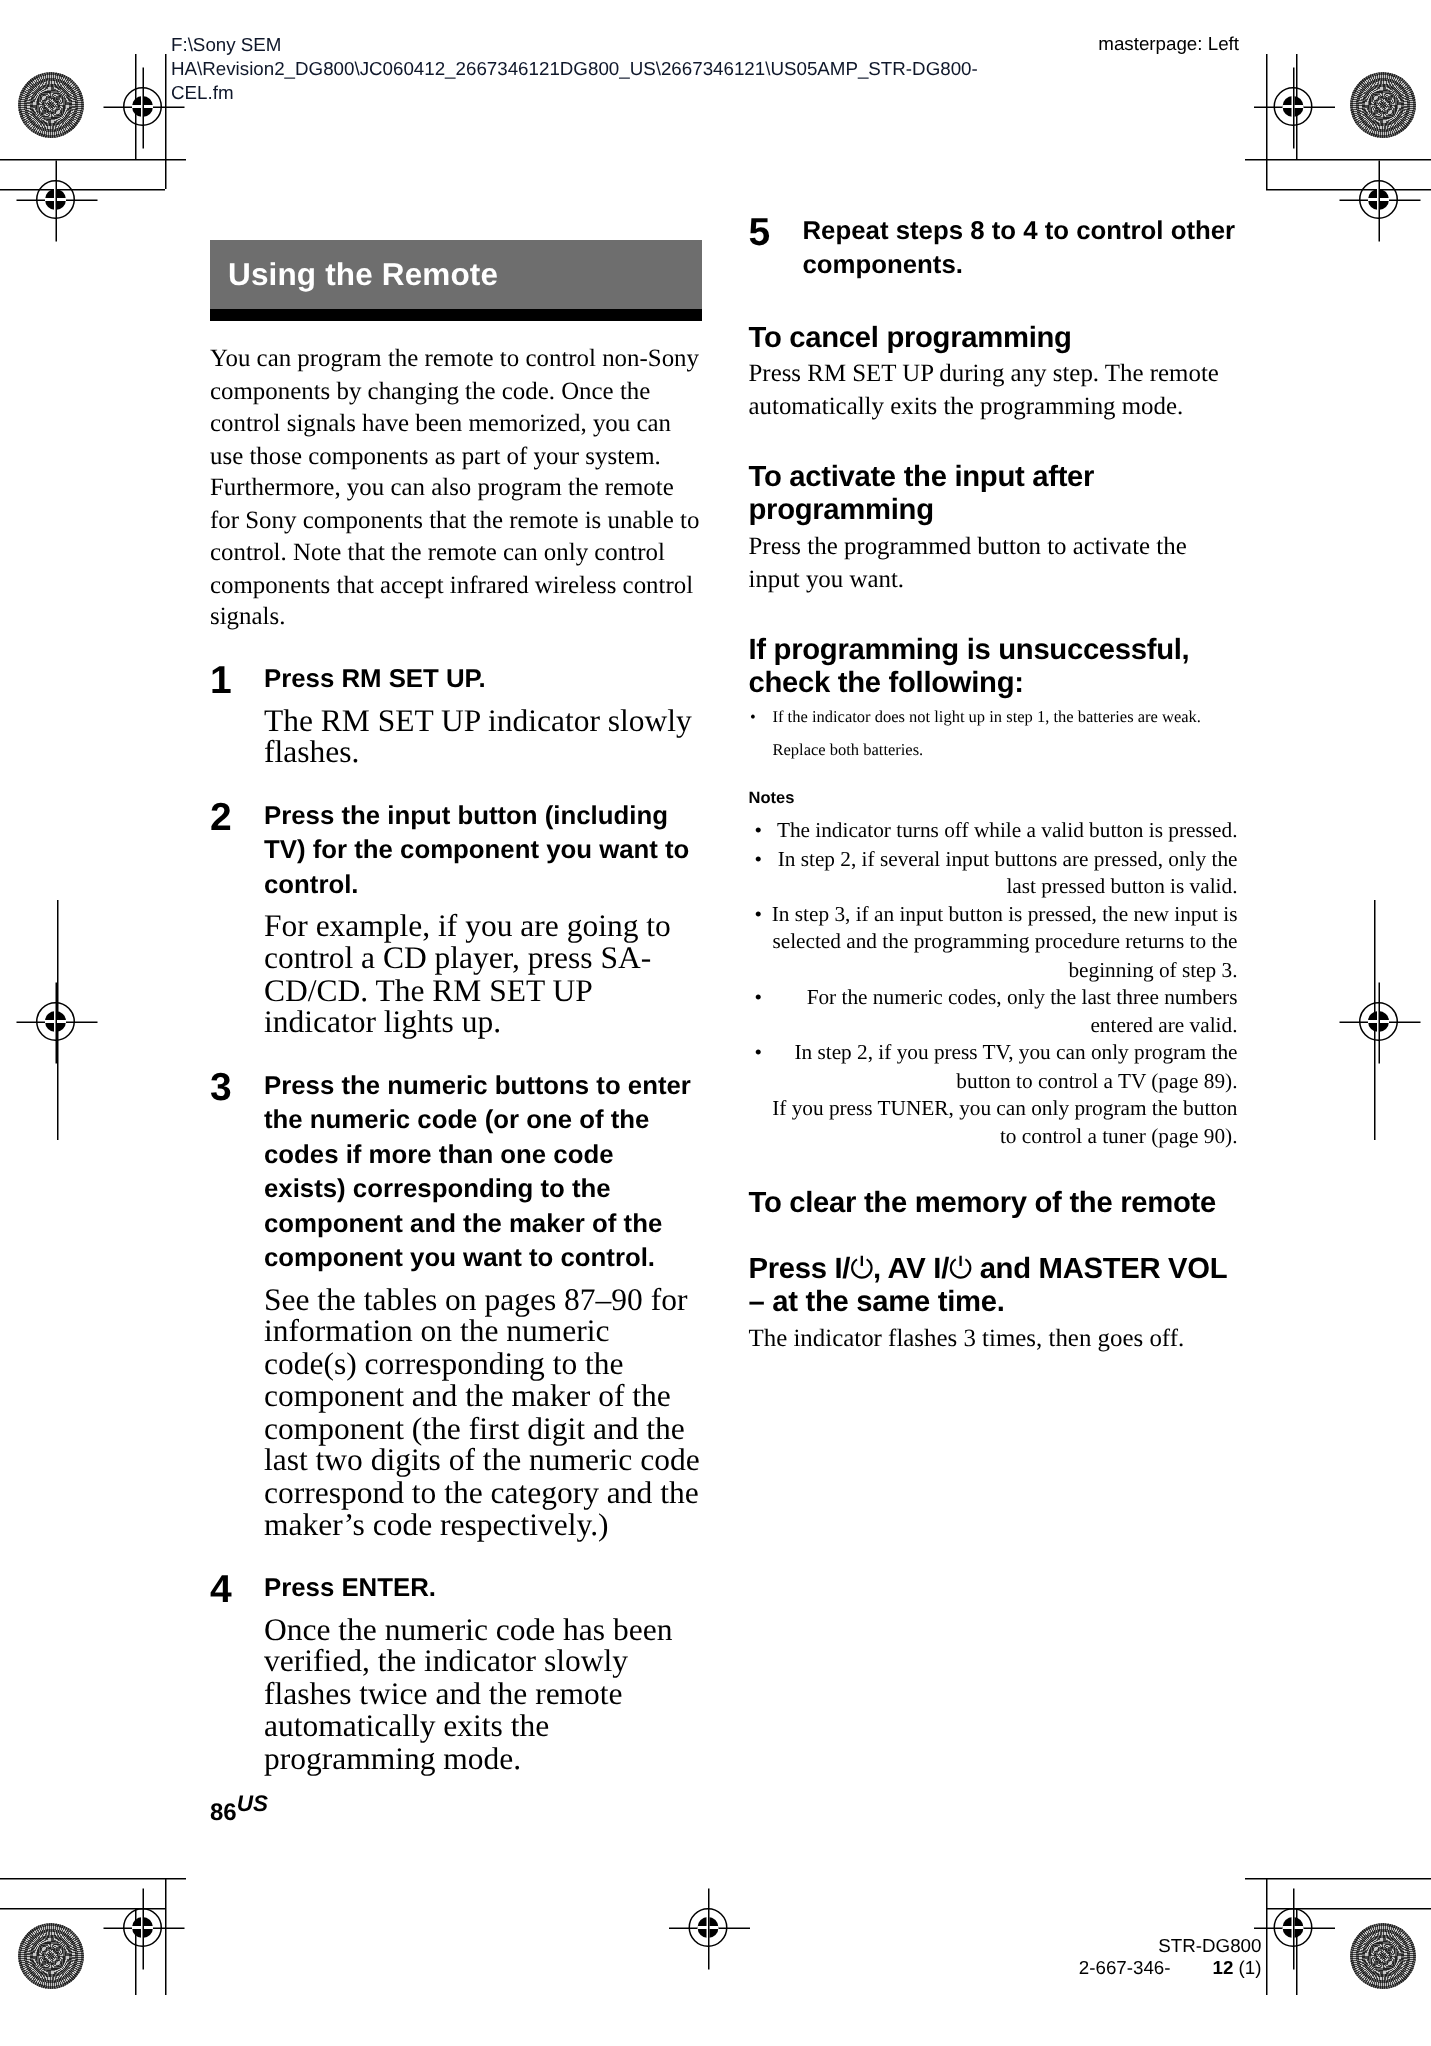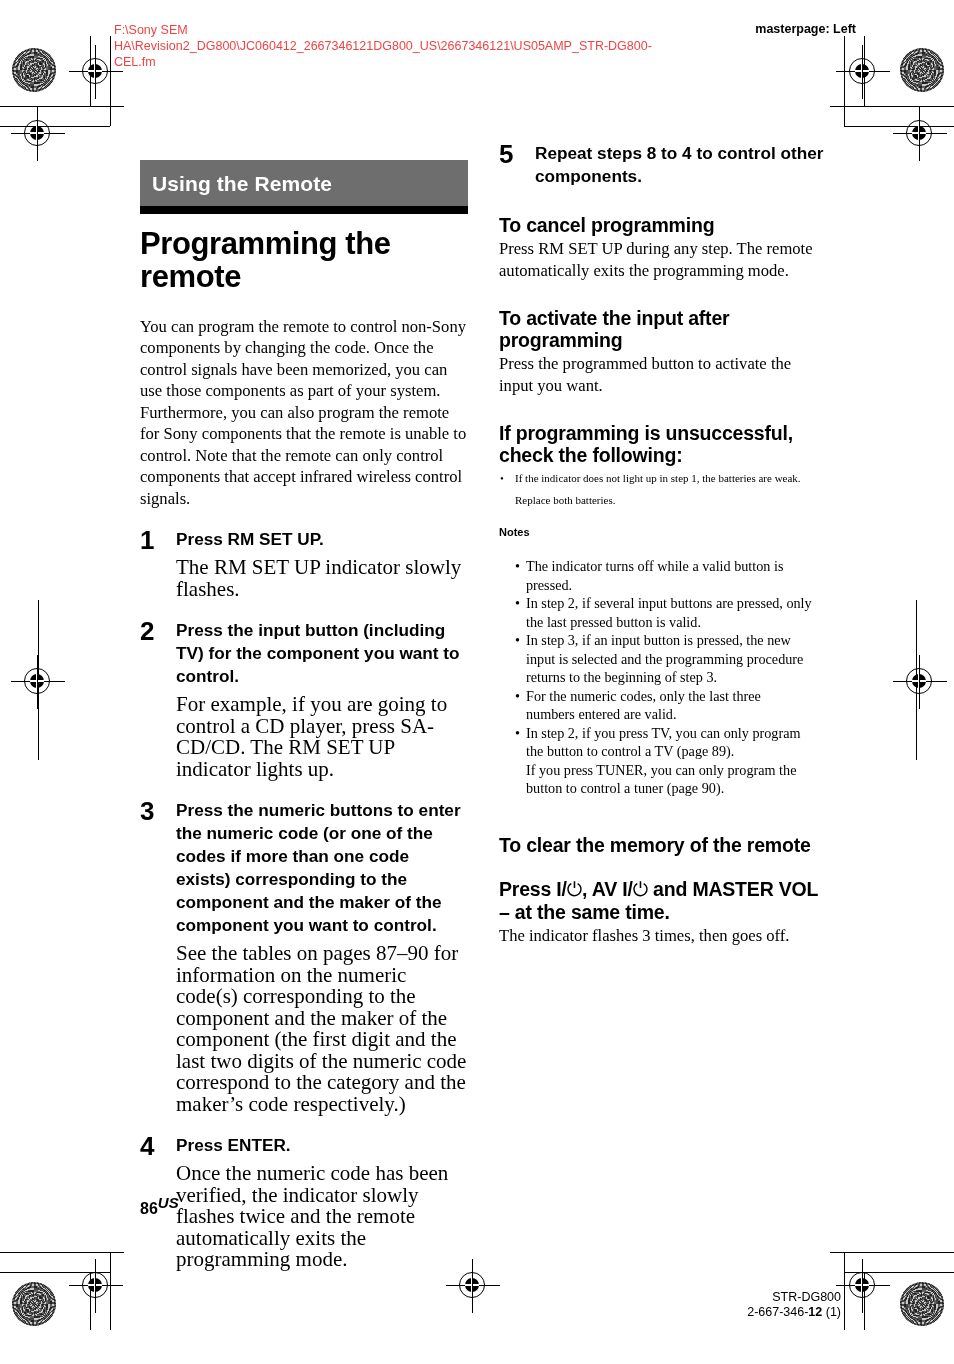--- a/index.html
+++ b/index.html
@@ -70,29 +70,29 @@
   }
 
   
   .runhead {
     position: absolute;
     left: 114px; top: 22px;
     width: 640px;
     font-family: "Liberation Sans", sans-serif;
     font-size: 12.5px;
     line-height: 16px;
-    color: #ef4444;
+    color: #0f172a;
     white-space: pre-line;
   }
   .masterpage {
     position: absolute;
-    right: 98px; top: 22px;
+    right: 128px; top: 22px;
     font-family: "Liberation Sans", sans-serif;
     font-size: 12.5px;
-    font-weight: bold;
+    font-weight: normal;
   }
 
   
   .page { position: absolute; left: 0; top: 0; width: 954px; height: 1364px; }
 
   .col-left  { position: absolute; left: 140px; top: 160px; width: 328px; }
   .col-right { position: absolute; left: 499px; top: 142px; width: 330px; }
 
   
   .banner {
@@ -178,21 +178,21 @@
     padding-left: 16px;
     position: relative;
     margin: 0;
   }
   ul.bullets li::before {
     content: "\2022";
     position: absolute;
     left: 1px; top: 0;
   }
 
-  ul.notelist { list-style: none; margin: 16px; padding: 0; }
+  ul.notelist { list-style: none; margin: 4px; padding: 0; text-align: right; }
   ul.notelist li {
     font-size: 14.2px;
     line-height: 18.5px;
     padding-left: 11px;
     position: relative;
     margin: 0;
   }
   ul.notelist li::before {
     content: "\2022";
     position: absolute;
@@ -213,21 +213,21 @@
   .folio sup { font-size: 15px; font-style: italic; font-weight: bold; }
 
   .colophon {
     position: absolute;
     right: 113px; top: 1290px;
     text-align: right;
     font-family: "Liberation Sans", sans-serif;
     font-size: 12.5px;
     line-height: 15px;
   }
-  .colophon b { font-weight: bold; }
+  .colophon b { font-weight: bold; margin-left: 28px; }
 </style>
 </head>
 <body>
 
 <div class="marks">
 
   <div class="rule h" style="left:0px;  top:106px;  width:124px;"></div>
   <div class="rule h" style="left:0px;  top:126px;  width:110px;"></div>
   <div class="rule v" style="left:110px; top:36px;   height:90px;"></div>
   <div class="rule v" style="left:90px;  top:36px;   height:70px;"></div>
@@ -289,21 +289,20 @@
 CEL.fm</div>
 <div class="masterpage">masterpage: Left</div>
 
 <div class="page">
 
   <div class="col-left">
 
     <div class="banner">Using the Remote</div>
     <div class="banner-rule"></div>
 
-    <h1 class="chapter">Programming the remote</h1>
 
     <p class="body" style="white-space:pre-line;">You can program the remote to control non-Sony components by changing the code. Once the control signals have been memorized, you can use those components as part of your system.
 Furthermore, you can also program the remote for Sony components that the remote is unable to control. Note that the remote can only control components that accept infrared wireless control signals.</p>
 
     <div class="step">
       <div class="num">1</div>
       <div class="content">
         <p class="head">Press RM SET UP.</p>
         <p class="sub">The RM SET UP indicator slowly flashes.</p>
       </div>

